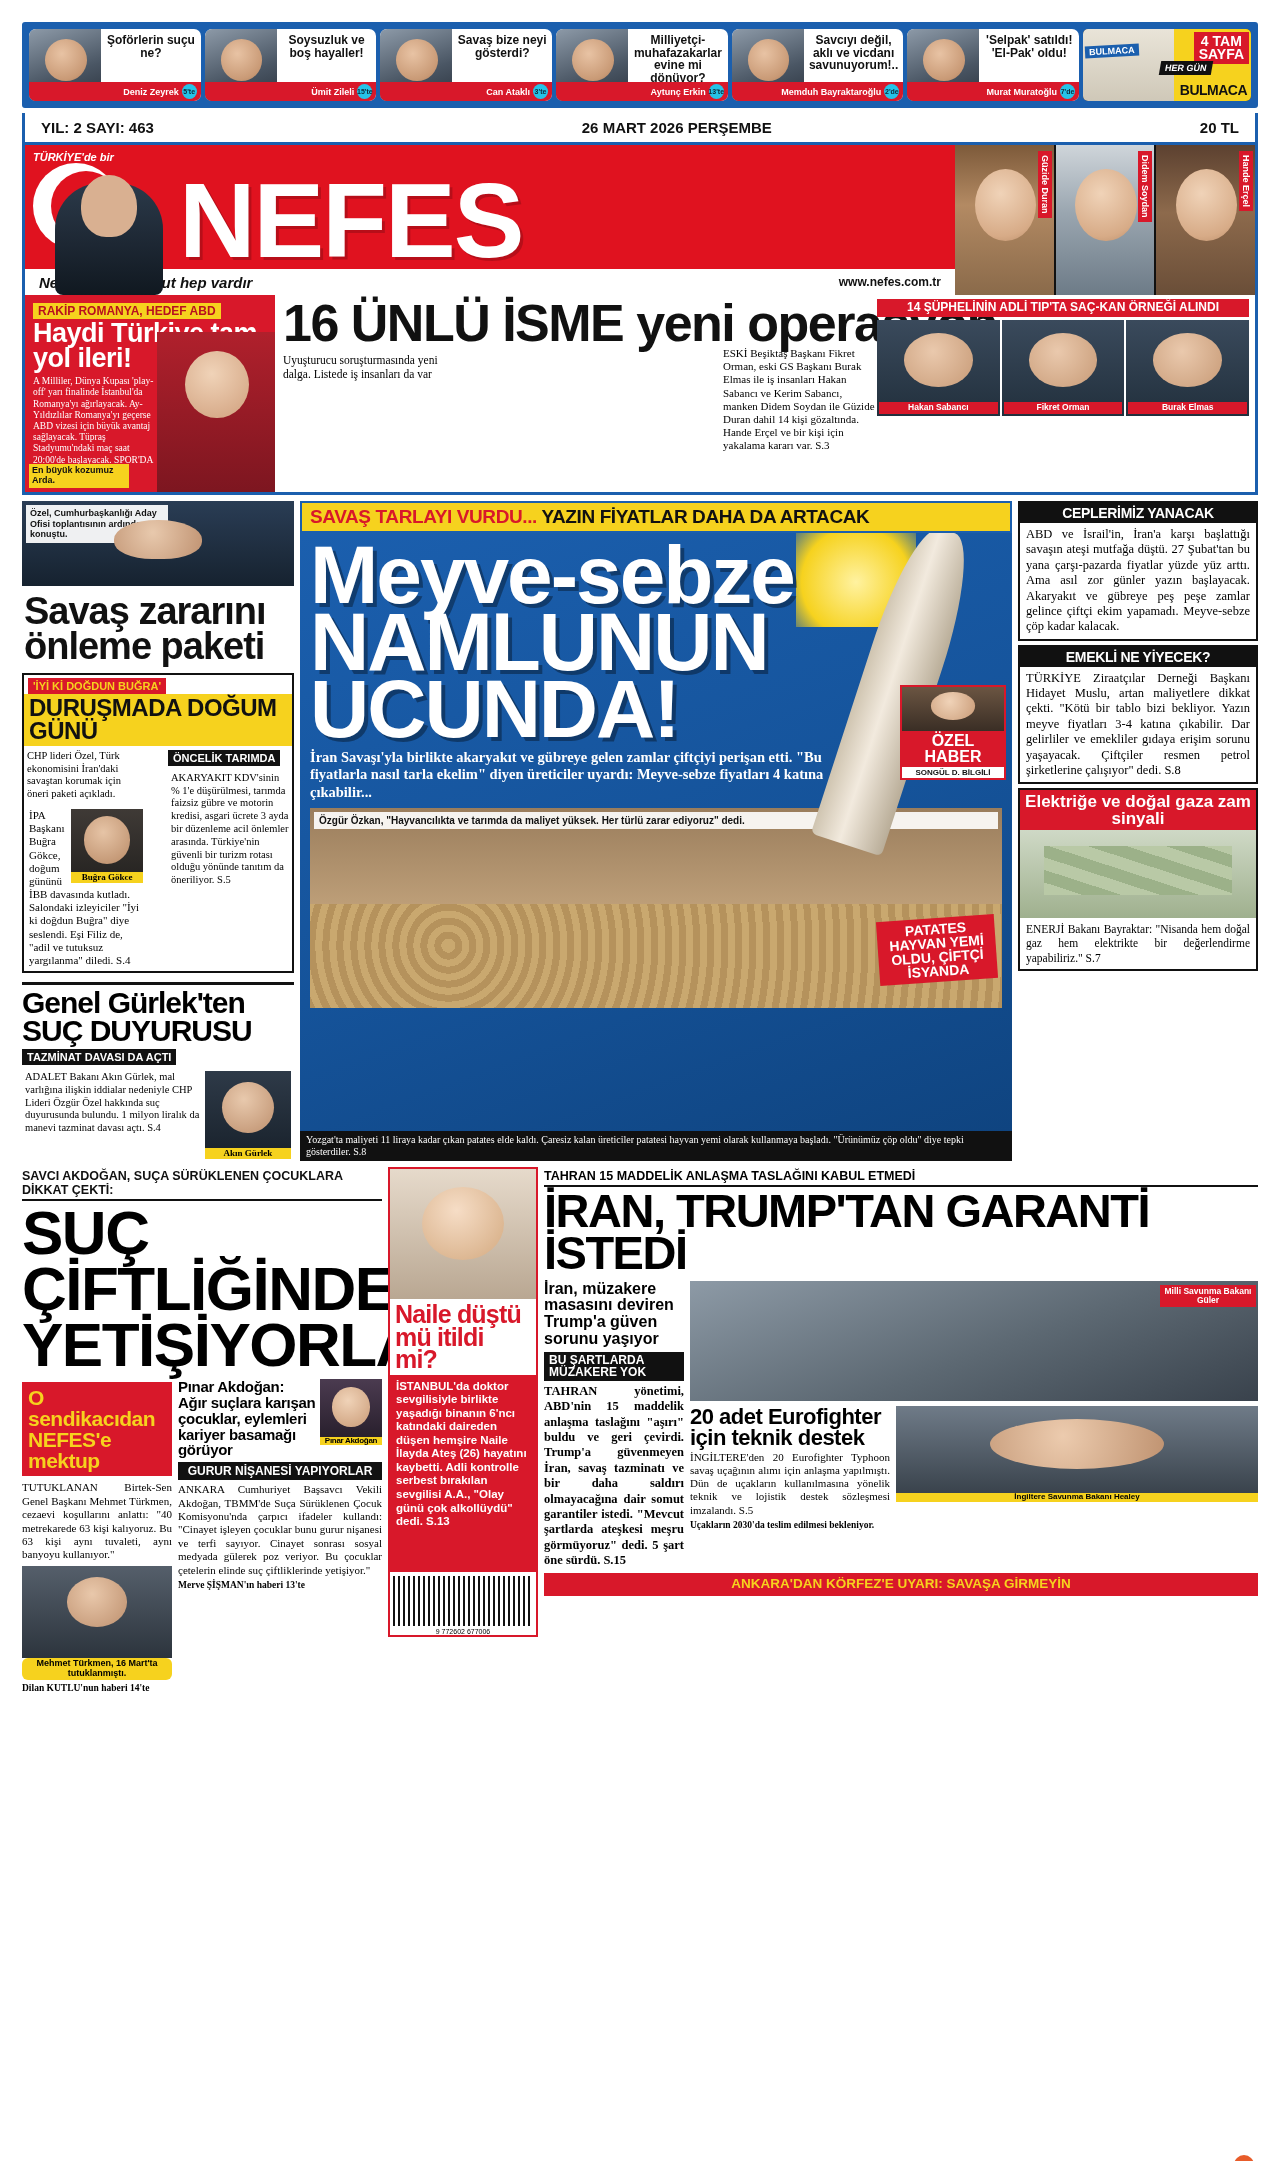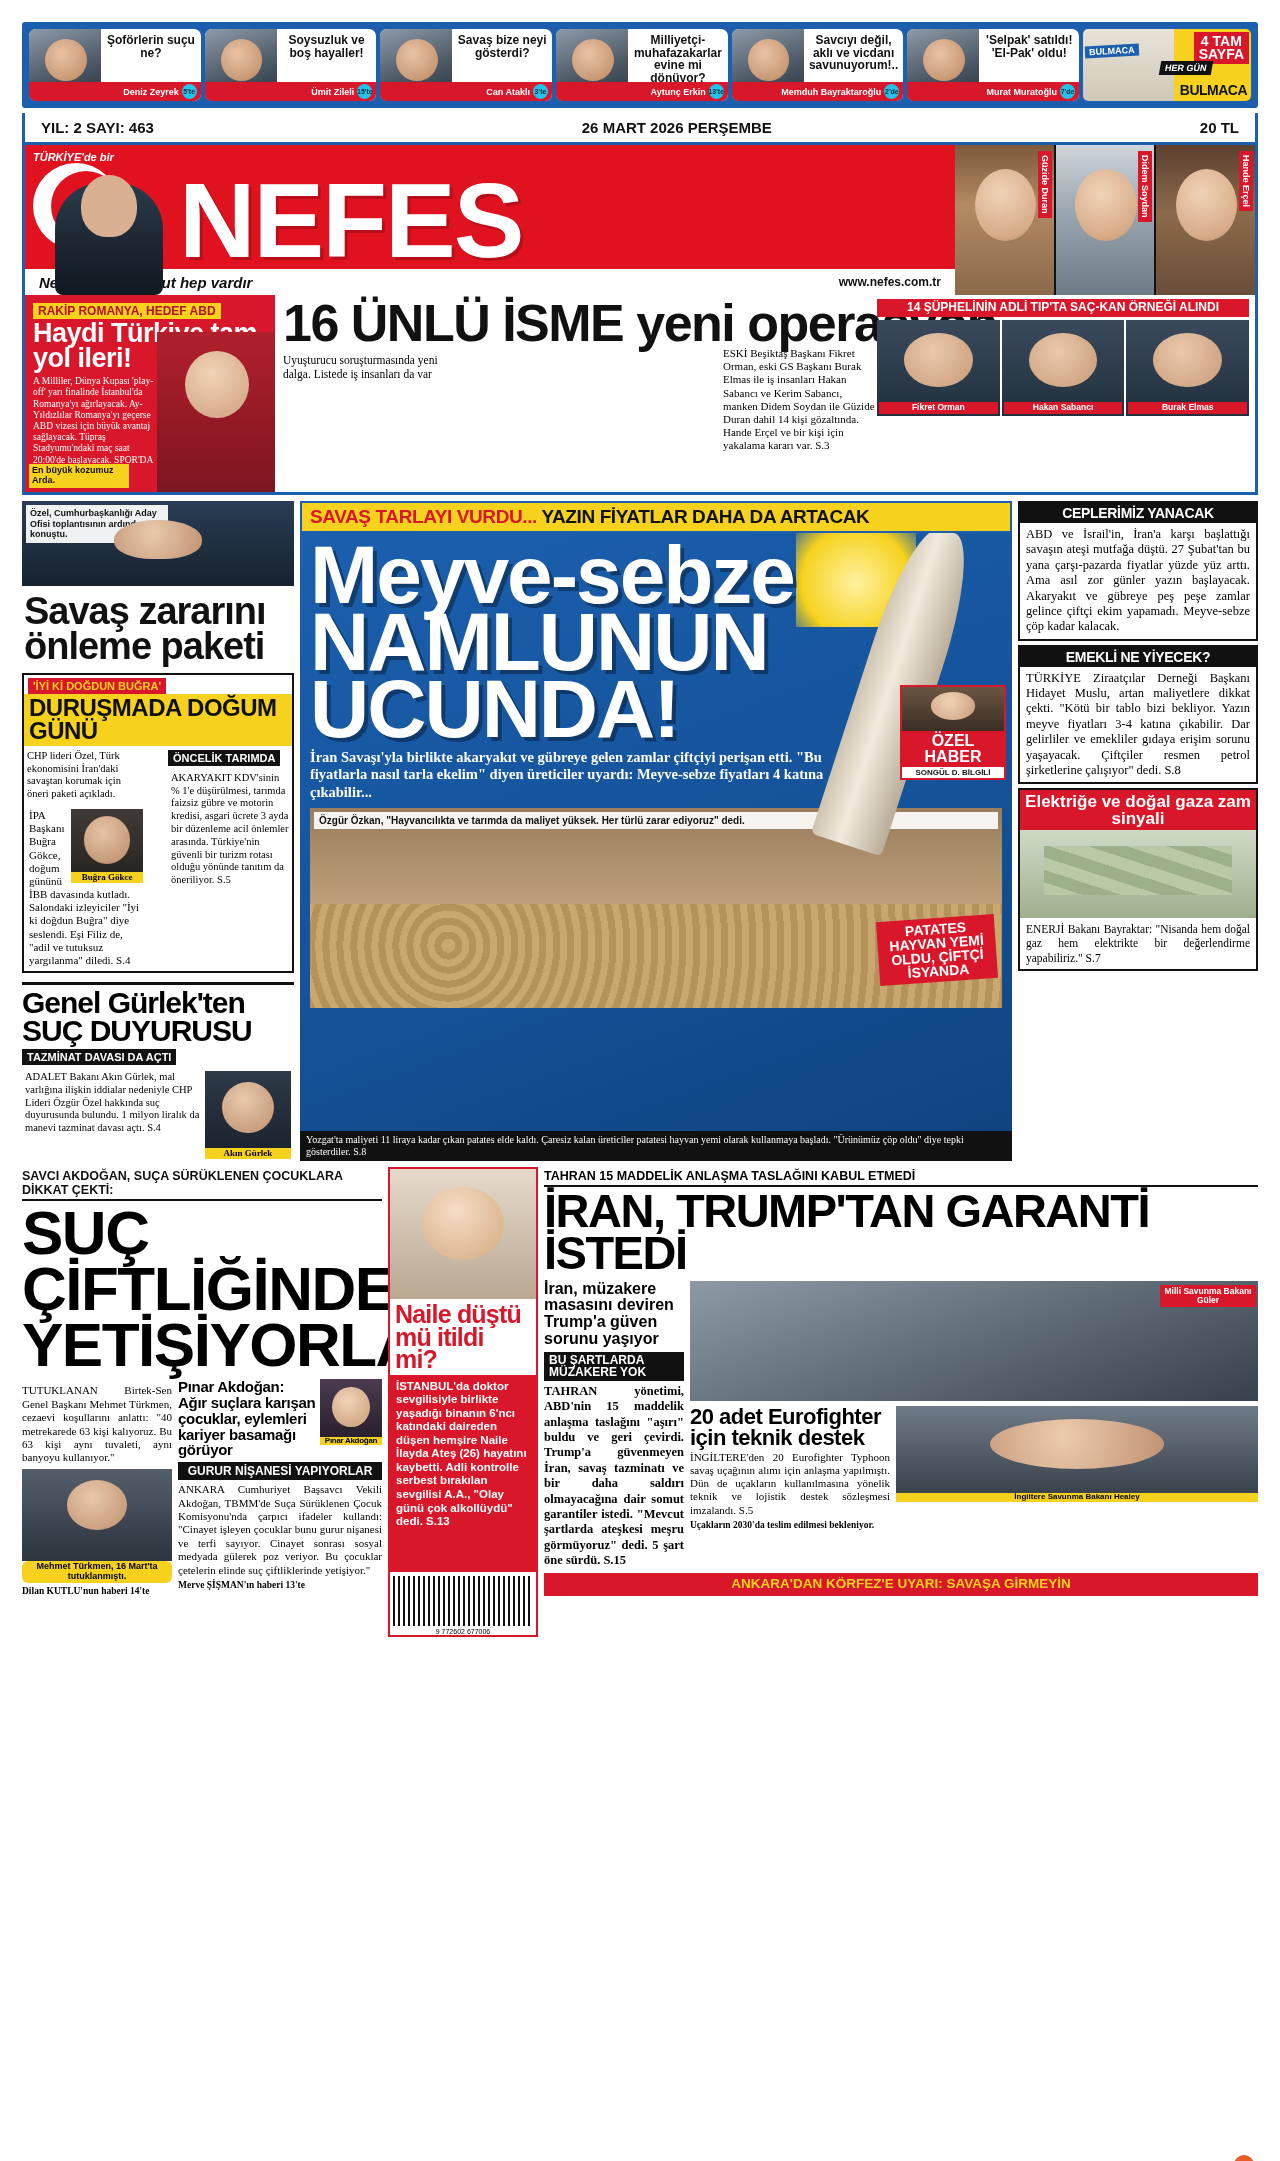--- a/index.html
+++ b/index.html
@@ -555,24 +555,24 @@
       <div class="sportcap">En büyük kozumuz Arda.</div>
     </div>
     <div class="operbox">
       <div class="operhead">16 ÜNLÜ İSME yeni operasyon</div>
       <div class="operbody">Uyuşturucu soruşturmasında yeni dalga. Listede iş insanları da var</div>
       <div class="opertext2">ESKİ Beşiktaş Başkanı Fikret Orman, eski GS Başkanı Burak Elmas ile iş insanları Hakan Sabancı ve Kerim Sabancı, manken Didem Soydan ile Güzide Duran dahil 14 kişi gözaltında. Hande Erçel ve bir kişi için yakalama kararı var. S.3</div>
       <div class="operright">
         <div class="operkick">14 ŞÜPHELİNİN ADLİ TIP'TA SAÇ-KAN ÖRNEĞİ ALINDI</div>
         <div class="operphotos">
           <div class="opimg">
-              <div class="opcap">Fikret Orman</div>
+              <div class="opcap">Hakan Sabancı</div>
             </div>
           <div class="opimg">
-              <div class="opcap">Hakan Sabancı</div>
+              <div class="opcap">Fikret Orman</div>
             </div>
           <div class="opimg">
               <div class="opcap">Burak Elmas</div>
             </div>
         </div>
       </div>
     </div>
   </div>
 
   <div class="midrow">
@@ -656,20 +656,21 @@
     </div>
   </div>
 
   <div class="botrow">
 
     <div class="botleft">
       <div class="botkick">SAVCI AKDOĞAN, SUÇA SÜRÜKLENEN ÇOCUKLARA DİKKAT ÇEKTİ:</div>
       <div class="bothead">SUÇ ÇİFTLİĞİNDE YETİŞİYORLAR</div>
       <div class="botcols">
         <div class="tutuklanan">
+          <div class="nefesmektup">O sendikacıdan NEFES'e mektup</div>
           <div class="bcol" style="margin-top:5px">TUTUKLANAN Birtek-Sen Genel Başkanı Mehmet Türkmen, cezaevi koşullarını anlattı: "40 metrekarede 63 kişi kalıyoruz. Bu 63 kişi aynı tuvaleti, aynı banyoyu kullanıyor."</div>
           <div class="mtimg"></div>
           <div class="mtcap">Mehmet Türkmen, 16 Mart'ta tutuklanmıştı.</div>
           <div class="bcol" style="font-weight:bold;font-size:9.5px;margin-top:3px">Dilan KUTLU'nun haberi 14'te</div>
         </div>
         <div class="pinarbox">
           <div class="pinarhead">
             <div class="pinarimg">
               <div class="pinarcap">Pınar Akdoğan</div>
             </div>

